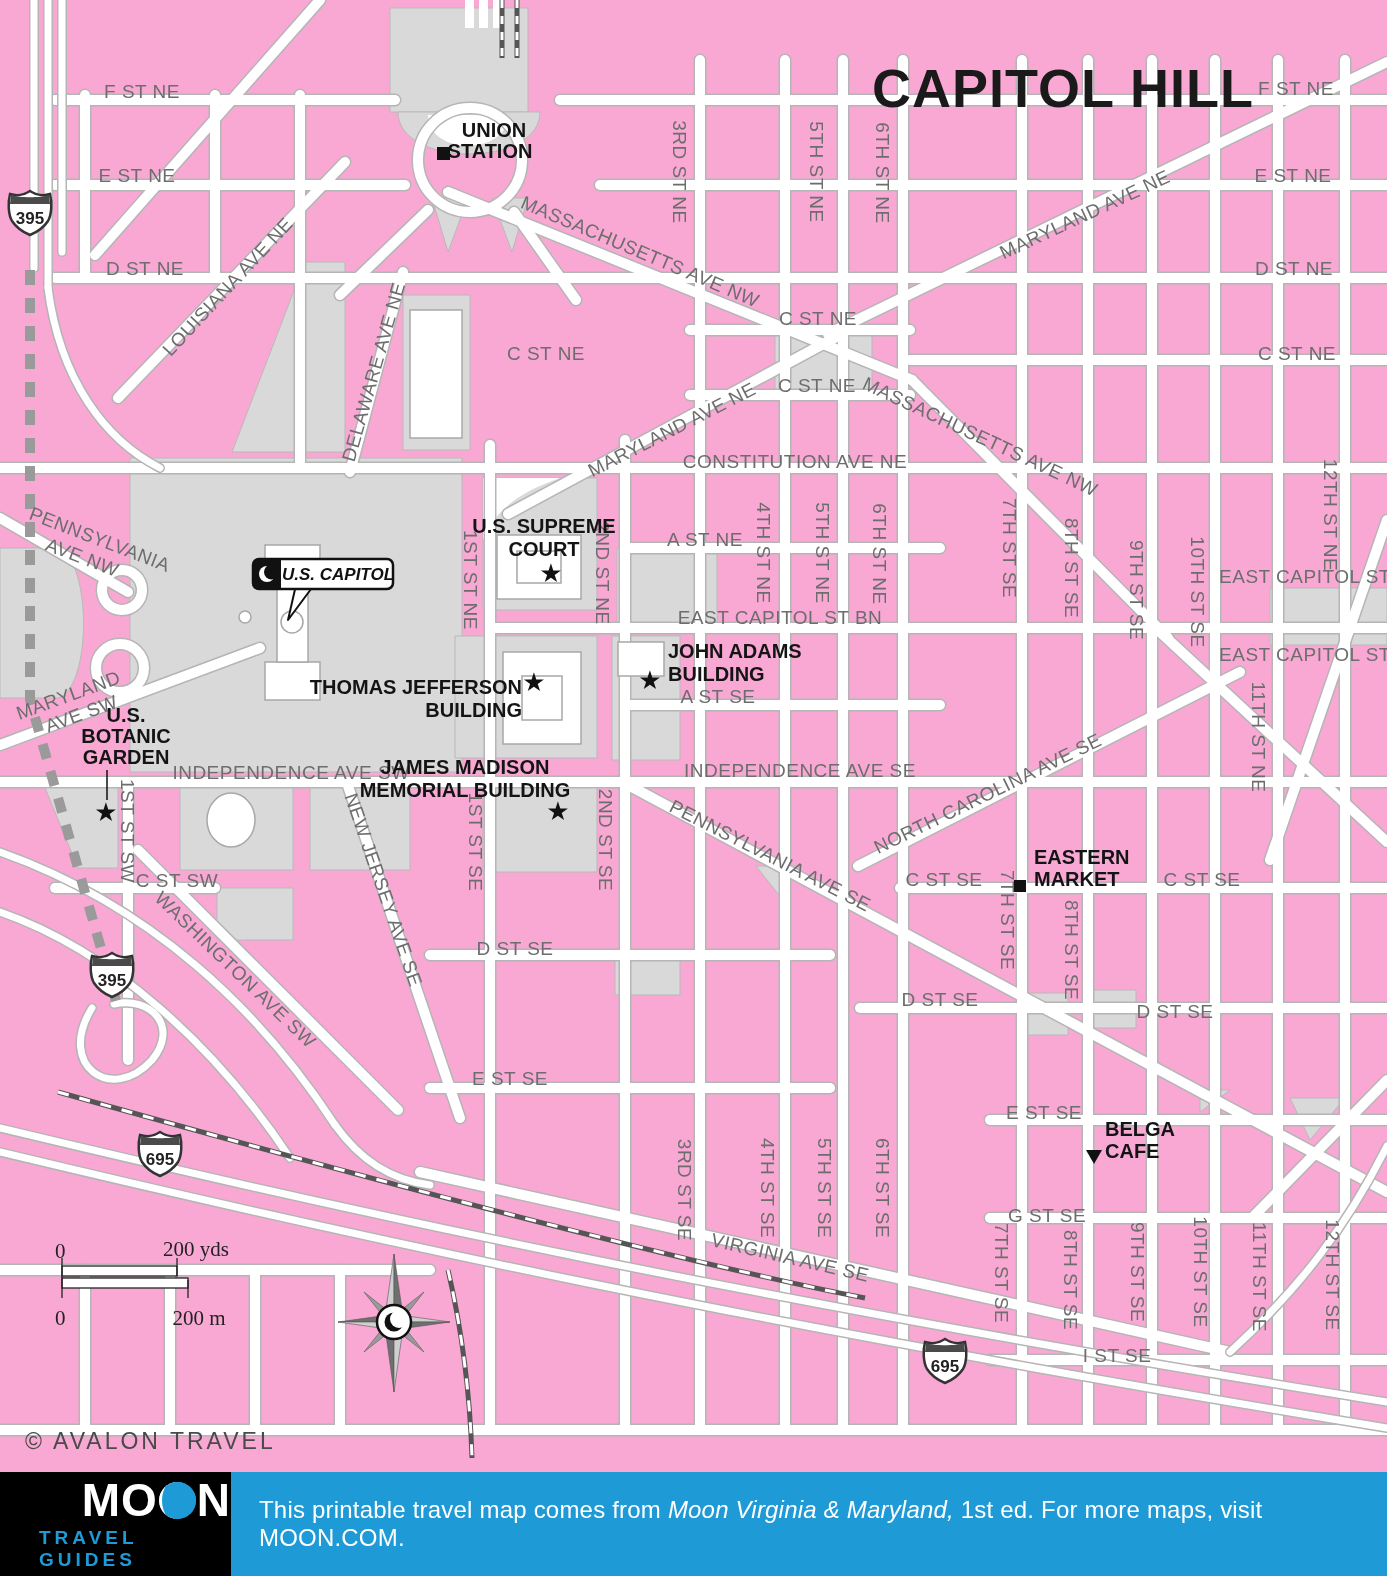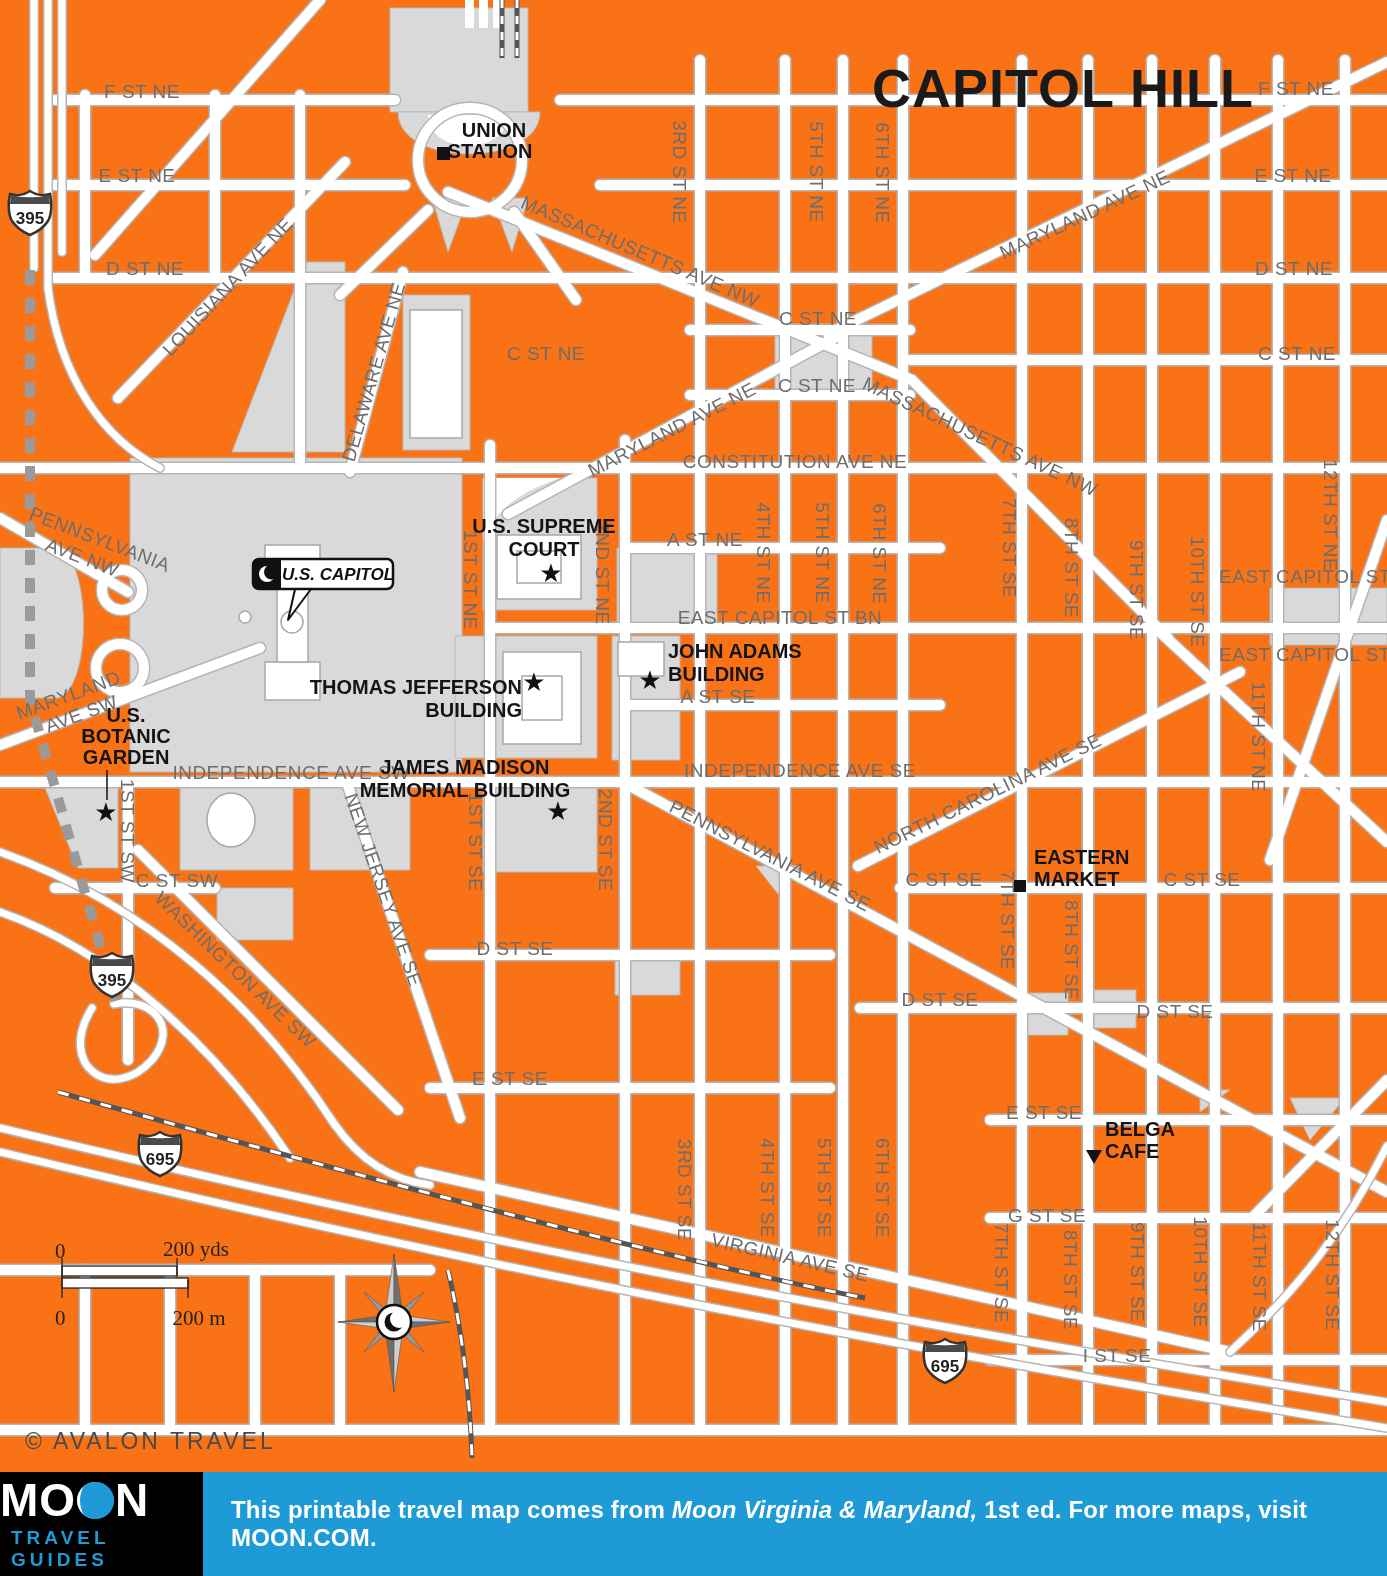--- a/index.html
+++ b/index.html
@@ -1,47 +1,47 @@
 <!DOCTYPE html>
 <html><head>
 <meta charset="utf-8">
 <style>
   html,body{margin:0;padding:0;background:#fff;}
-  .page{position:relative;width:1387px;height:1576px;background:#f97316;overflow:hidden;
+  .page{position:relative;width:1387px;height:1576px;background:#f9a8d4;overflow:hidden;
         font-family:"Liberation Sans",sans-serif;}
   svg text{user-select:none;}
   .st  {font:19px "Liberation Sans",sans-serif; fill:#6d6d6d; letter-spacing:.5px;}
   .poi {font:bold 20px "Liberation Sans",sans-serif; fill:#141414;}
   .poi-it{font:italic bold 17px "Liberation Sans",sans-serif; fill:#111;}
   .ttl {font:bold 54px "Liberation Sans",sans-serif; fill:#1a1a1a; letter-spacing:1px;}
   .ser {font:21px "Liberation Serif",serif; fill:#222;}
   .shn {font:bold 17px "Liberation Sans",sans-serif; fill:#222;}
   .cop {font:23px "Liberation Sans",sans-serif; fill:#4a4a4a; letter-spacing:3px;}
   .mk  {font:26px "DejaVu Sans",sans-serif; fill:#111;}
   .rc{fill:none;stroke:#b5b5b5;stroke-width:13;stroke-linecap:round;}
   .rf{fill:none;stroke:#ffffff;stroke-width:10;stroke-linecap:round;}
   .fc{fill:none;stroke:#b5b5b5;stroke-width:10;stroke-linecap:round;}
   .ff{fill:none;stroke:#ffffff;stroke-width:7;stroke-linecap:round;}
   .park{fill:#d9d9d9;stroke:#b9b9b9;stroke-width:1;}
   .bld{fill:#ffffff;stroke:#a8a8a8;stroke-width:1.5;}
   
   .footer{position:absolute;left:0;top:1472px;width:1387px;height:104px;display:flex;}
   .logo-box{width:203px;height:104px;background:#000;display:flex;flex-direction:column;
-            align-items:flex-start;justify-content:center;}
+            align-items:flex-end;justify-content:center;padding-left:28px;}
   .moon-word{display:flex;align-items:center;color:#fff;
              font-weight:bold;font-size:46px;letter-spacing:1px;line-height:1;}
   .crescent-o{position:relative;width:37px;height:37px;border-radius:50%;
               background:#1e9ad6;overflow:hidden;margin:0 1px;}
   .crescent-o::before{content:"";position:absolute;left:-9px;top:-3px;width:32px;height:43px;
               background:#fff;border-radius:50%;}
   .crescent-o::after{content:"";position:absolute;left:3px;top:-5px;width:36px;height:47px;
               background:#1e9ad6;border-radius:50%;}
   .logo-sub{color:#1e9ad6;font-weight:bold;font-size:19px;letter-spacing:4px;margin-top:4px;margin-left:11px;}
   .banner{flex:1;background:#1e9ad6;display:flex;align-items:center;}
-  .banner p{margin:0 0 0 28px;color:#fff;font-size:24px;font-weight:bold;letter-spacing:.2px;}
+  .banner p{margin:0 0 0 28px;color:#fff;font-size:24px;font-weight:normal;letter-spacing:.2px;}
   .banner em{font-style:italic;}
 </style>
 </head>
 <body>
 
 <div class="page">
 
 <svg width="1387" height="1472" viewBox="0 0 1387 1472">
 
   <g>

